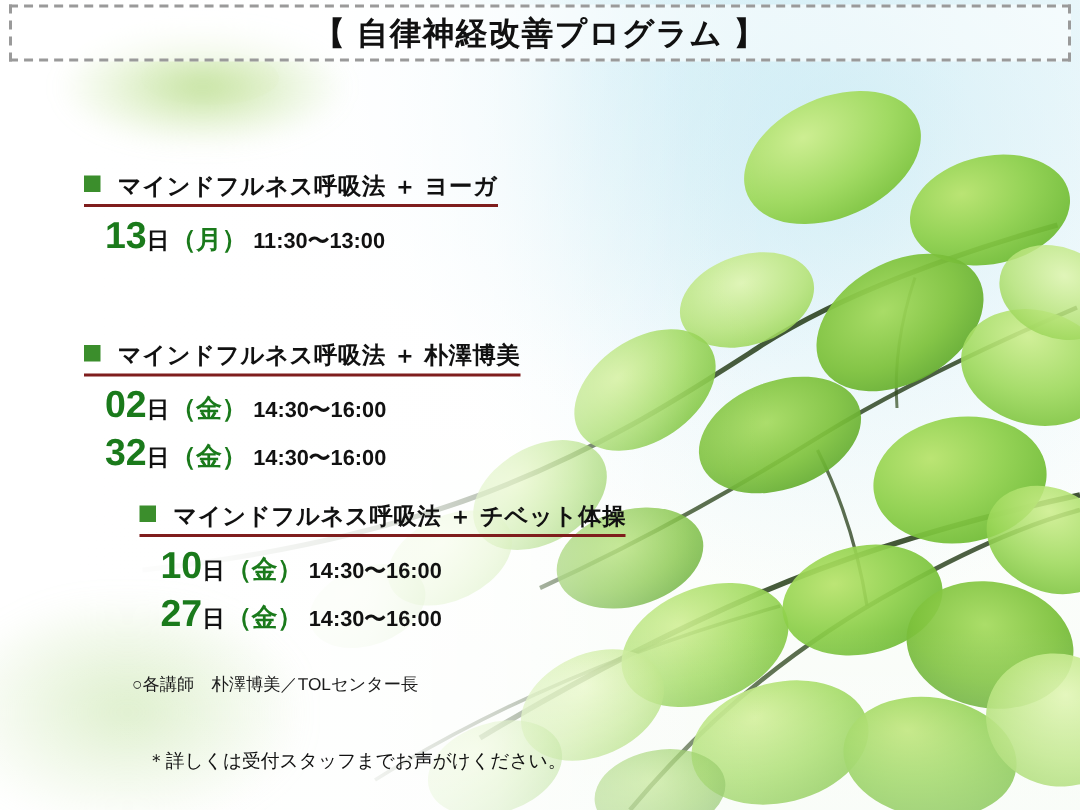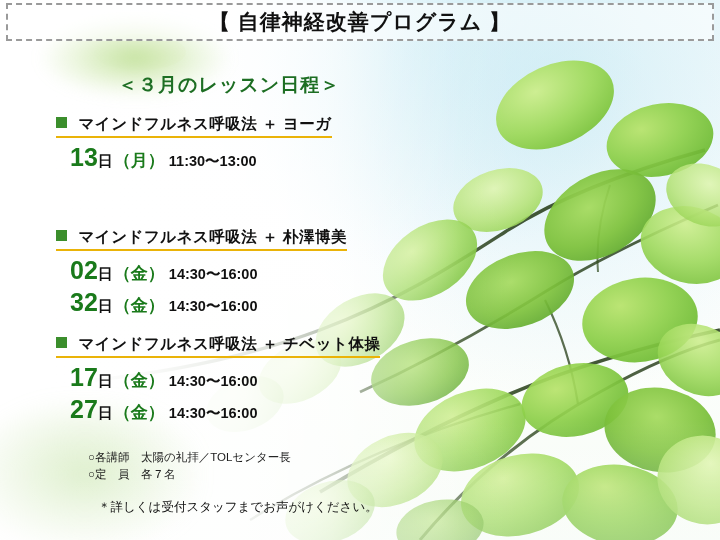--- a/index.html
+++ b/index.html
@@ -123,26 +123,26 @@
   }
 
   
   .section {
     position: absolute;
     left: 0;
     width: 460px;
   }
   #section-0 { top: 114px; }
   #section-1 { top: 227px; }
-  #section-2 { top: 334px; }
+  #section-2 { top: 334px; padding-left: 37px; }
 
   .section-header {
     display: inline-block;
     margin-left: 56px;
-    border-bottom: 2px solid #eab308;
+    border-bottom: 2px solid #7f1d1d;
     padding-bottom: 1px;
     white-space: nowrap;
   }
   .bullet-square {
     display: inline-block;
     width: 11px;
     height: 11px;
     background: #3b8e2c;
     vertical-align: 1px;
     margin-right: 7px;
@@ -287,21 +287,20 @@
     <div id="corner-glow-bl"></div>
     <div id="bottom-haze"></div>
   </div>
 
   <div id="content">
 
     <div id="title-box">
       <span id="title-text">【 自律神経改善プログラム 】</span>
     </div>
 
-    <div id="subtitle">＜３月のレッスン日程＞</div>
 
     <div class="section" id="section-0">
       <div class="section-header">
         <span class="bullet-square"></span>
         <span class="section-title">マインドフルネス呼吸法 ＋ ヨーガ</span>
       </div>
       <div class="date-row">
         <span class="date-num">13</span><span class="date-unit">日</span><span class="date-dow">（月）</span><span class="date-time">11:30〜13:00</span>
       </div>
     </div>
@@ -318,28 +317,27 @@
         <span class="date-num">32</span><span class="date-unit">日</span><span class="date-dow">（金）</span><span class="date-time">14:30〜16:00</span>
       </div>
     </div>
 
     <div class="section" id="section-2">
       <div class="section-header">
         <span class="bullet-square"></span>
         <span class="section-title">マインドフルネス呼吸法 ＋ チベット体操</span>
       </div>
       <div class="date-row">
-        <span class="date-num">17</span><span class="date-unit">日</span><span class="date-dow">（金）</span><span class="date-time">14:30〜16:00</span>
+        <span class="date-num">10</span><span class="date-unit">日</span><span class="date-dow">（金）</span><span class="date-time">14:30〜16:00</span>
       </div>
       <div class="date-row">
         <span class="date-num">27</span><span class="date-unit">日</span><span class="date-dow">（金）</span><span class="date-time">14:30〜16:00</span>
       </div>
     </div>
 
     <div id="notes">
-      <div class="note-line">○各講師　太陽の礼拝／TOLセンター長</div>
-      <div class="note-line">○定　員　各７名</div>
+      <div class="note-line">○各講師　朴澤博美／TOLセンター長</div>
     </div>
 
     <div id="footnote">＊詳しくは受付スタッフまでお声がけください。</div>
 
   </div>
 </div>
 
 </body></html>

